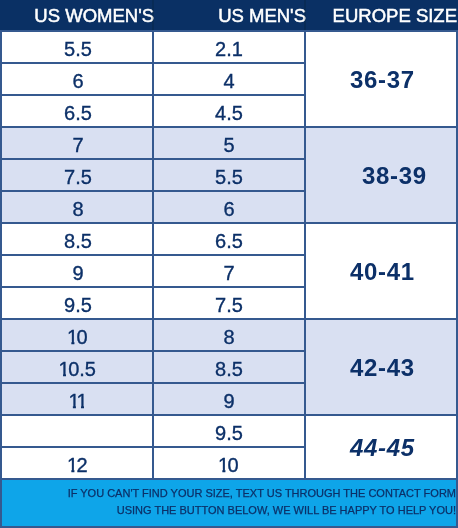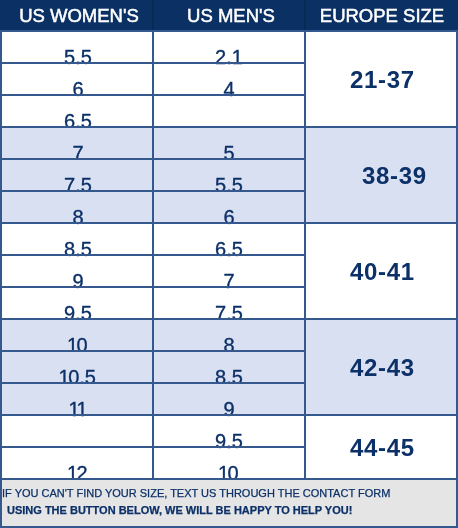--- a/index.html
+++ b/index.html
@@ -33,21 +33,21 @@
     position: absolute;
     left: -2px; top: 0; width: 458px; height: 30px;
     background: #0a3064;
   }
   .hcell {
     position: absolute;
     top: 0;
     width: 150px;
     height: 30px;
     line-height: 32px;
-    text-align: center;
+    text-align: right;
     color: #ffffff;
     font-size: 18.5px;
     -webkit-text-stroke: 0.5px #ffffff;
     white-space: nowrap;
   }
   .h1 { left: 4px; }
   .h2 { left: 156px; }
   .h3 { left: 307px; border-radius: 12px; }
   .hdiv {
     position: absolute;
@@ -76,21 +76,20 @@
   .cell {
     position: absolute;
     top: 2px;
     height: 30px;
     line-height: 30px;
     text-align: center;
     font-size: 20px;
     color: #0c3068;
     -webkit-text-stroke: 0.35px #0c3068;
     white-space: nowrap;
-    margin-top: 8px;
   }
   .c1 { left: 3px;   width: 150px; }
   
   .one {
     display: inline-block;
     width: 11.12px;
     margin-left: -1.5px;
     margin-right: -1.5px;
     clip-path: polygon(0px 0px, 11.12px 0px, 11.12px 19.5px, 7.5px 19.5px, 7.5px 30px, 4.5px 30px, 4.5px 19.5px, 0px 19.5px);
   }
@@ -120,34 +119,34 @@
     left: 306px;
     width: 150px;
     background: #ffffff;
   }
   .eubg.sh { background: #d9e0f2; }
 
   
   .foot {
     position: absolute;
     left: 0; top: 480px; width: 454px; height: 46px;
-    background: #e5e5e5;
-    text-align: left;
+    background: #0ea5e9;
+    text-align: right;
     color: #0c3068;
     font-size: 11px;
     -webkit-text-stroke: 0.25px #0c3068;
   }
   .footborder {
     position: absolute;
     left: -2px; top: 478px; width: 458px; height: 2px;
     background: #35598f;
   }
   .foot-line { line-height: 17px; }
   .foot-line-1 { padding-top: 5px; }
-  .foot-line-2 { text-indent: 5px; font-weight: bold; }
+  .foot-line-2 { text-indent: 5px; }
 </style>
 </head>
 <body>
 
 <div class="chart">
 
   <div class="hdr">
     <div class="hcell h1">US WOMEN'S</div>
     <div class="hcell h2">US MEN'S</div>
     <div class="hcell h3">EUROPE SIZE</div>
@@ -163,20 +162,21 @@
         <div class="vb vb2"></div>
       </div>
       <div class="row">
         <div class="cell c1">6</div>
         <div class="cell c2">4</div>
         <div class="vb vb1"></div>
         <div class="vb vb2"></div>
       </div>
       <div class="row">
         <div class="cell c1">6.5</div>
+        <div class="cell c2">4.5</div>
         <div class="vb vb1"></div>
         <div class="vb vb2"></div>
       </div>
       <div class="row shaded">
         <div class="shade"></div>
         <div class="cell c1">7</div>
         <div class="cell c2">5</div>
         <div class="vb vb1"></div>
         <div class="vb vb2"></div>
       </div>
@@ -238,29 +238,29 @@
         <div class="vb vb1"></div>
         <div class="vb vb2"></div>
       </div>
       <div class="row">
         <div class="cell c1"><span class="one">1</span>2</div>
         <div class="cell c2"><span class="one">1</span>0</div>
         <div class="vb vb1"></div>
         <div class="vb vb2"></div>
       </div>
       <div class="eubg" style="top: 2px; height: 94px;"></div>
-      <div class="eugroup" style="top: 2px; height: 94px; line-height: 96px;">21-37</div>
+      <div class="eugroup" style="top: 2px; height: 94px; line-height: 96px;">36-37</div>
       <div class="eubg sh" style="top: 98px; height: 94px;"></div>
       <div class="eugroup" style="top: 98px; height: 94px; line-height: 96px; padding-left: 12px;">38-39</div>
       <div class="eubg" style="top: 194px; height: 94px;"></div>
       <div class="eugroup" style="top: 194px; height: 94px; line-height: 96px; border-radius: 9px;">40-41</div>
       <div class="eubg sh" style="top: 290px; height: 94px;"></div>
       <div class="eugroup" style="top: 290px; height: 120px; line-height: 96px;">42-43</div>
       <div class="eubg" style="top: 386px; height: 62px;"></div>
-      <div class="eugroup" style="top: 386px; height: 62px; line-height: 64px;">44-45</div>
+      <div class="eugroup" style="top: 386px; height: 62px; line-height: 64px; font-style: italic;">44-45</div>
     </div>
 
   <div class="footborder"></div>
   <div class="foot">
     <div class="foot-line foot-line-1">IF YOU CAN'T FIND YOUR SIZE, TEXT US THROUGH THE CONTACT FORM</div>
     <div class="foot-line foot-line-2">USING THE BUTTON BELOW, WE WILL BE HAPPY TO HELP YOU!</div>
   </div>
 
 </div>
 

